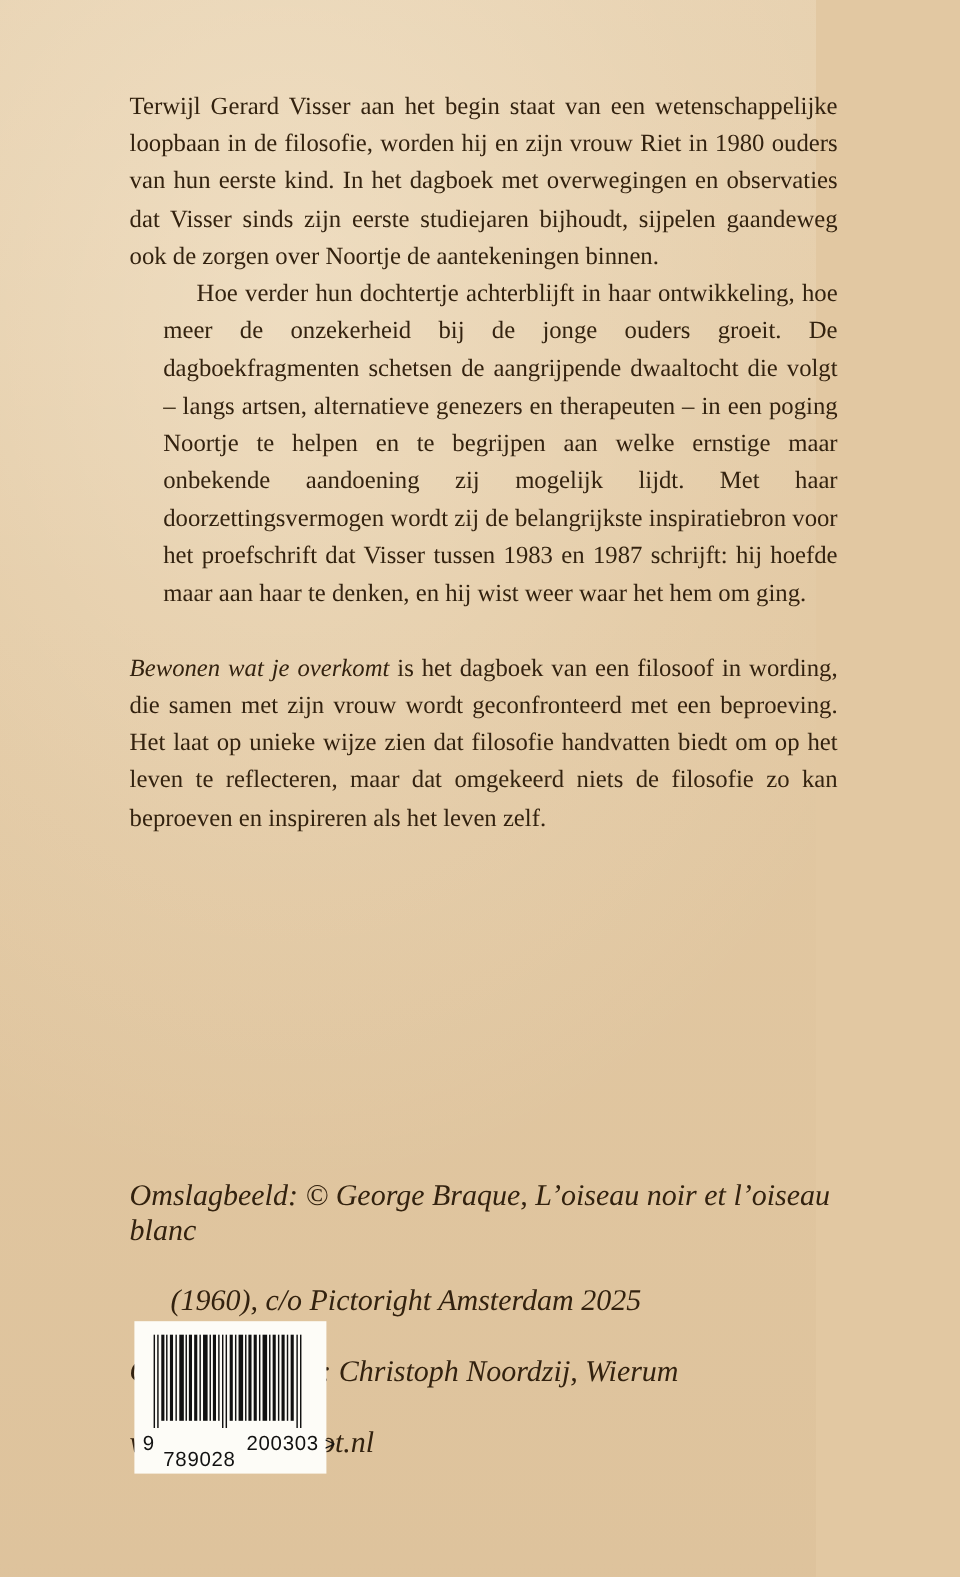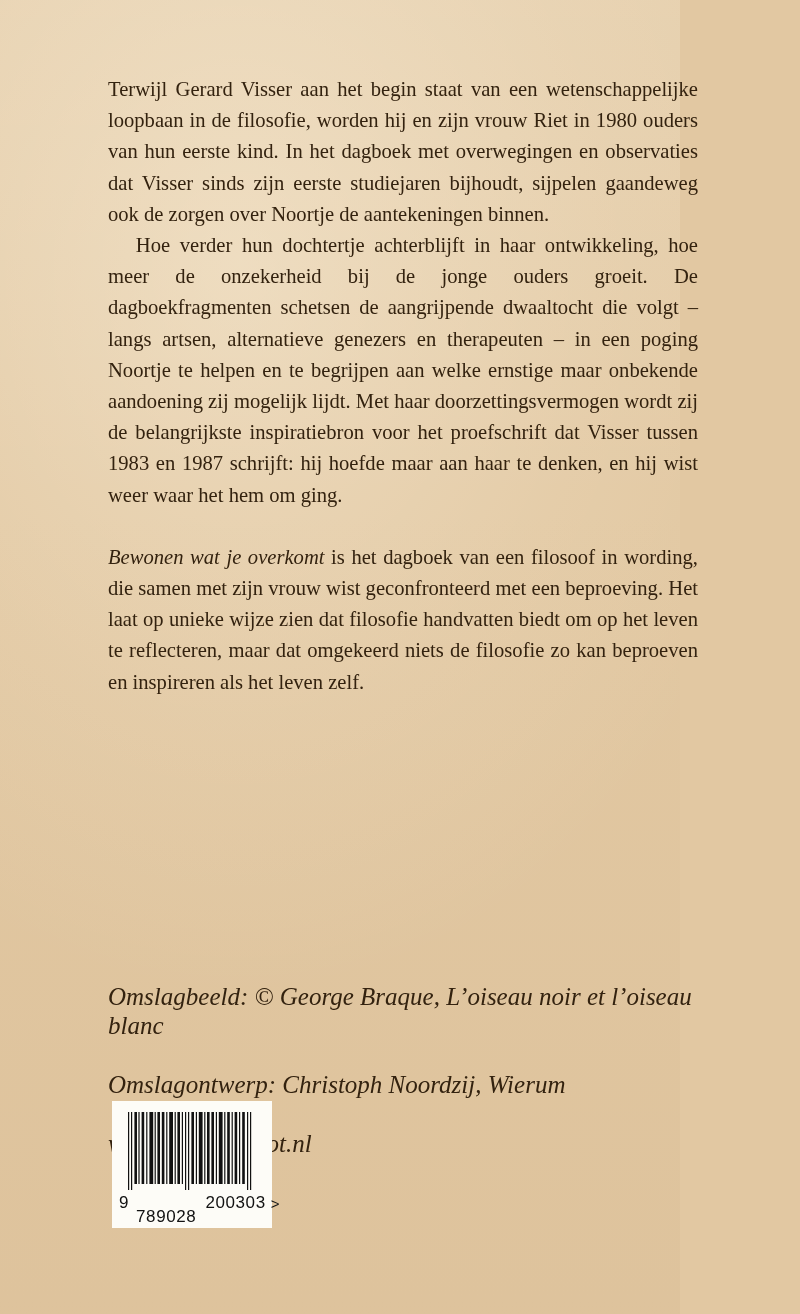--- a/index.html
+++ b/index.html
@@ -42,20 +42,21 @@
     text-justify: inter-word;
     -webkit-hyphens: none;
     hyphens: none;
     color: #33220f;
   }
   .blurb p {
     margin: 0;
   }
   .blurb p.indent {
     text-indent: 1.35em;
+    margin-left: 28px;
   }
   .blurb p.spaced {
     margin-top: 31px;
   }
   .blurb .title-italic {
     font-style: italic;
   }
   .credits {
     position: absolute;
     left: 108px;
@@ -122,25 +123,26 @@
   }
 </style>
 </head>
 <body>
 
 <div class="cover">
 
   <div class="blurb">
     <p>Terwijl Gerard Visser aan het begin staat van een wetenschappelijke loopbaan in de filosofie, worden hij en zijn vrouw Riet in 1980 ouders van hun eerste kind. In het dagboek met overwegingen en observaties dat Visser sinds zijn eerste studiejaren bijhoudt, sijpelen gaandeweg ook de zorgen over Noortje de aantekeningen binnen.</p>
     <p class="indent">Hoe verder hun dochtertje achterblijft in haar ontwikkeling, hoe meer de onzekerheid bij de jonge ouders groeit. De dagboekfragmenten schetsen de aangrijpende dwaaltocht die volgt – langs artsen, alternatieve genezers en therapeuten – in een poging Noortje te helpen en te begrijpen aan welke ernstige maar onbekende aandoening zij mogelijk lijdt. Met haar doorzettingsvermogen wordt zij de belangrijkste inspiratiebron voor het proefschrift dat Visser tussen 1983 en 1987 schrijft: hij hoefde maar aan haar te denken, en hij wist weer waar het hem om ging.</p>
-    <p class="spaced"><em class="title-italic">Bewonen wat je overkomt</em><span> is het dagboek van een filosoof in wording, die samen met zijn vrouw wist geconfronteerd met een beproeving. Het laat op unieke wijze zien dat filosofie handvatten biedt om op het leven te reflecteren, maar dat omgekeerd niets de filosofie zo kan beproeven en inspireren als het leven zelf.</span></p>
+    <p class="spaced"><em class="title-italic">Bewonen wat je overkomt</em><span> is het dagboek van een filosoof in wording, die samen met zijn vrouw wordt geconfronteerd met een beproeving. Het laat op unieke wijze zien dat filosofie handvatten biedt om op het leven te reflecteren, maar dat omgekeerd niets de filosofie zo kan beproeven en inspireren als het leven zelf.</span></p>
   </div>
 
   <div class="credits">
     <span class="line">Omslagbeeld: © George Braque, L’oiseau noir et l’oiseau blanc</span>
+    <span class="line indent">(1960), c/o Pictoright Amsterdam 2025</span>
     <span class="line">Omslagontwerp: Christoph Noordzij, Wierum</span>
     <span class="line">www.vanoorschot.nl</span>
   </div>
 
   <div class="barcode-panel">
     <div class="barcode-inner">
       <svg viewBox="0 0 132 78" preserveAspectRatio="none" aria-hidden="true">
         <g fill="#111111">
           <rect x="2" y="0" width="1.2" height="78"></rect>
           <rect x="5" y="0" width="1.2" height="78"></rect>

